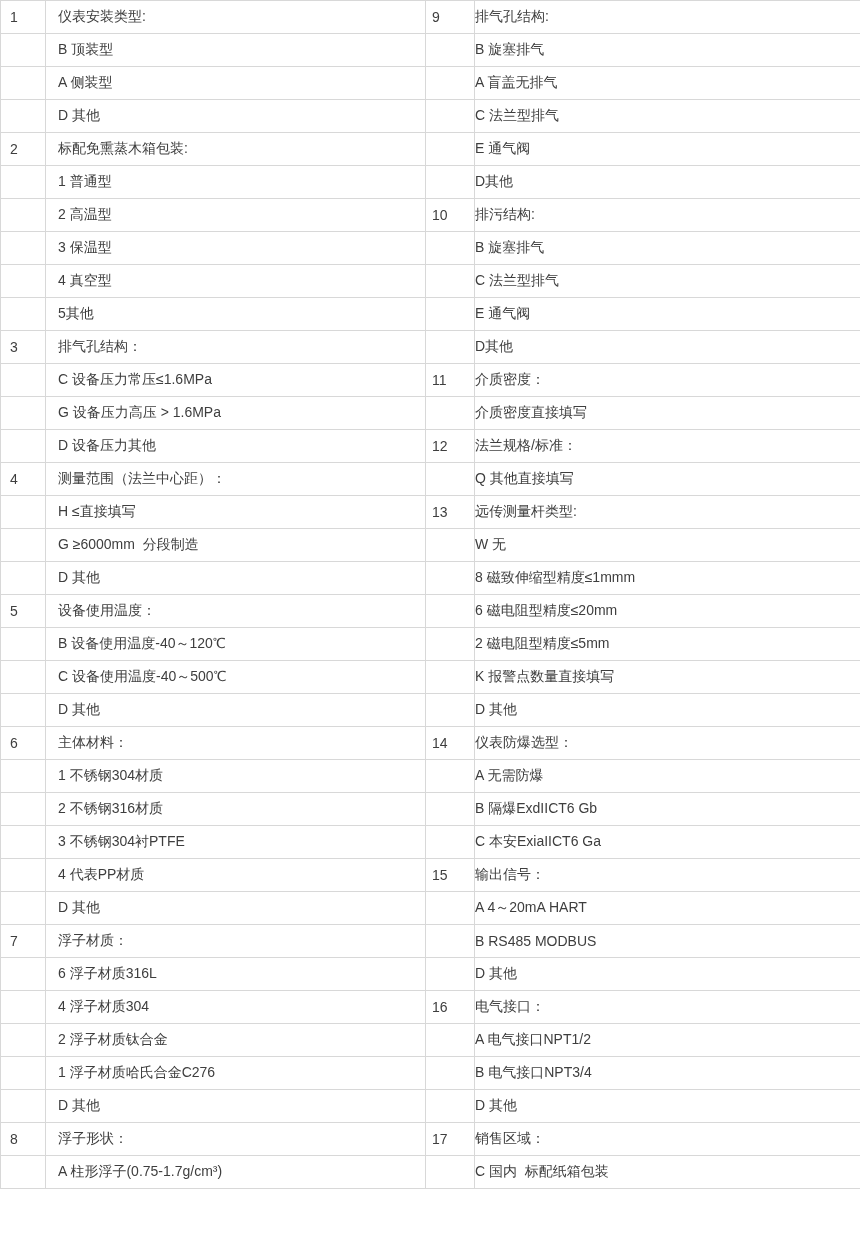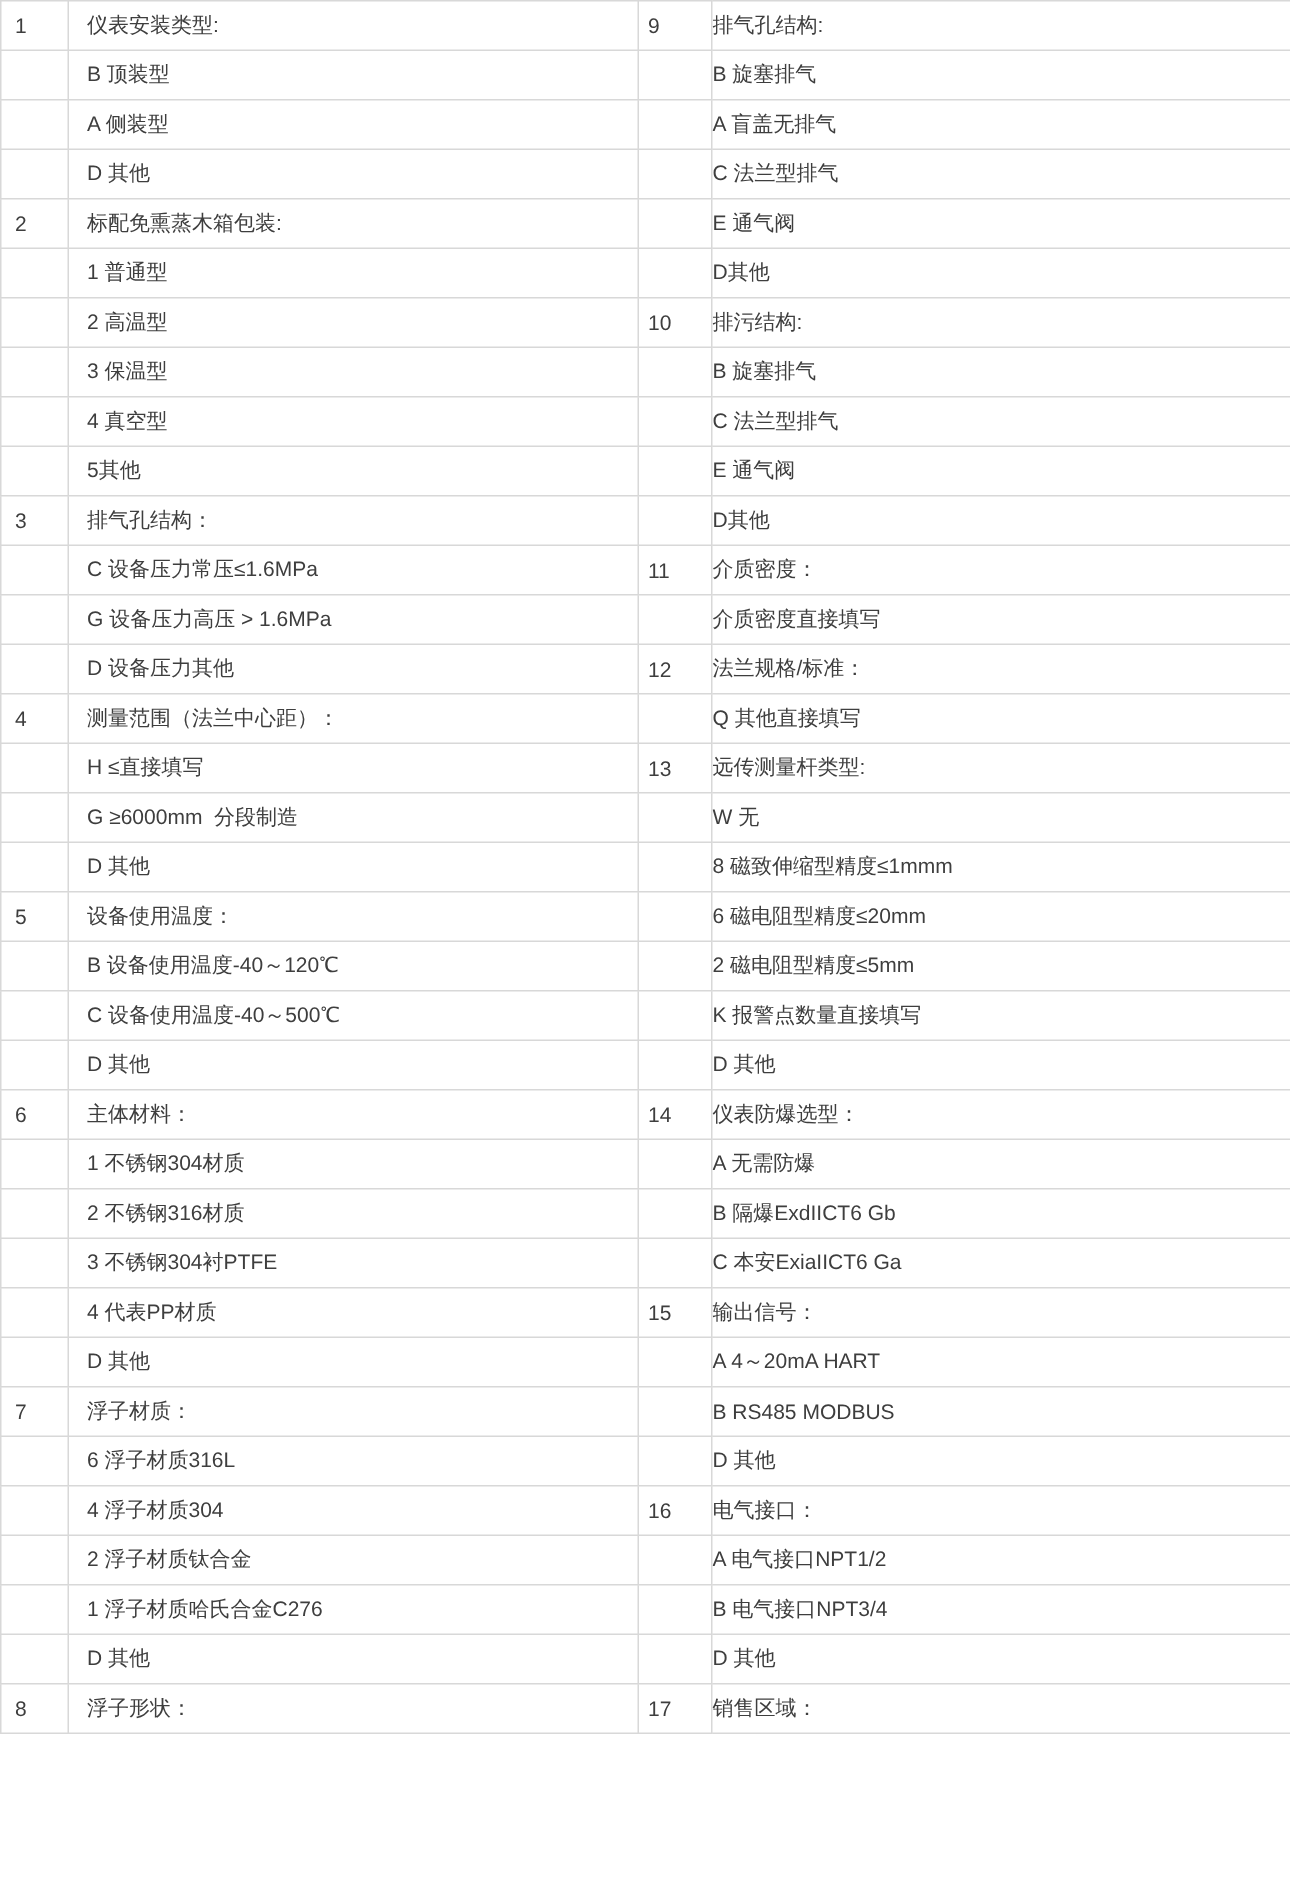--- a/index.html
+++ b/index.html
@@ -239,14 +239,20 @@
         <td class="text-l">D 其他</td>
         <td class="num-r"></td>
         <td class="text-r">D 其他</td>
       </tr>
       <tr>
         <td class="num-l">8</td>
         <td class="text-l">浮子形状：</td>
         <td class="num-r">17</td>
         <td class="text-r">销售区域：</td>
       </tr>
+      <tr>
+        <td class="num-l"></td>
+        <td class="text-l">A 柱形浮子(0.75-1.7g/cm³)</td>
+        <td class="num-r"></td>
+        <td class="text-r">C 国内  标配纸箱包装</td>
+      </tr>
     </tbody>
 </table>
 
 </body></html>

